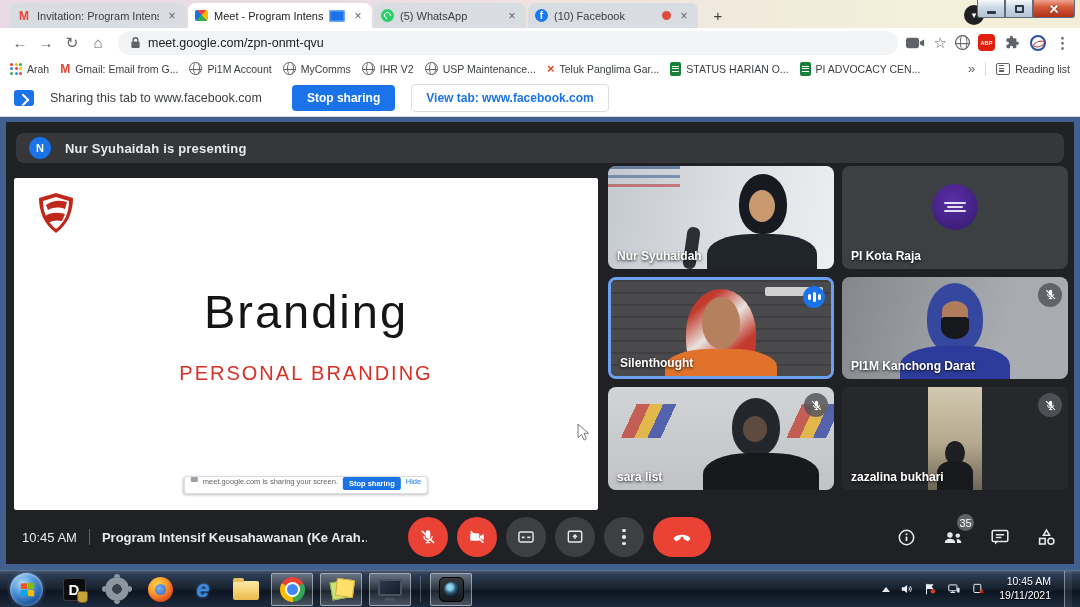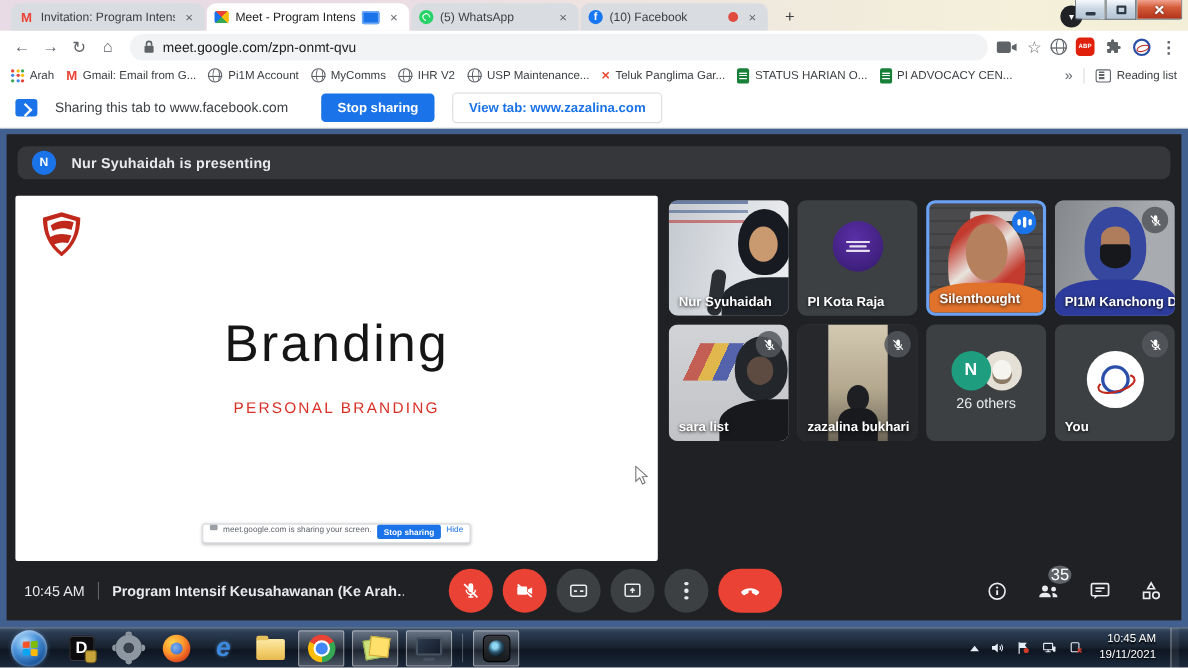--- a/index.html
+++ b/index.html
@@ -92,33 +92,33 @@
   .banner{position:absolute;left:10px;right:10px;top:11px;height:30px;background:#35373b;border-radius:8px;
     display:flex;align-items:center;gap:14px;padding-left:13px}
   .banner-av{width:22px;height:22px;border-radius:50%;background:#1a73e8;color:#fff;font-size:11px;font-weight:bold;
     display:flex;align-items:center;justify-content:center;flex:none}
   .banner-text{color:#e8eaed;font-size:13px;font-weight:bold;letter-spacing:.2px}
 
   
   .slide{position:absolute;left:8px;top:56px;width:584px;height:332px;background:#fff;border-radius:2px}
   .slide-logo{position:absolute;left:22px;top:13px;width:40px;height:44px}
   .slide-title{position:absolute;top:106px;width:100%;text-align:center;font-size:47px;color:#151515;letter-spacing:2px}
-  .slide-sub{position:absolute;top:184px;width:100%;text-align:center;font-size:14px;color:#d93025;letter-spacing:2px}
+  .slide-sub{position:absolute;top:184px;width:100%;text-align:center;font-size:20px;color:#d93025;letter-spacing:2px}
   .slide-pill{position:absolute;left:50%;bottom:16px;transform:translateX(-50%);height:18px;background:#fff;
     border:1px solid #dadce0;border-radius:3px;display:flex;align-items:flex-start;gap:5px;padding:0 6px;
     box-shadow:0 1px 3px rgba(0,0,0,.25);white-space:nowrap}
   .pill-cam{width:7px;height:5px;background:#9aa0a6;border-radius:1px;flex:none}
   .pill-text{font-size:7.5px;color:#5f6368}
   .pill-stop{font-size:7.5px;color:#fff;background:#1a73e8;border-radius:2px;padding:2px 6px;font-weight:bold}
   .pill-hide{font-size:7.5px;color:#1a73e8}
   .cursor{position:absolute;left:562px;top:245px;width:13px;height:19px}
 
   
-  .grid{position:absolute;left:602px;top:60px;width:460px;height:332px;display:grid;
-    grid-template-columns:repeat(4,1fr);grid-template-rows:repeat(3,1fr);gap:8px}
+  .grid{position:absolute;left:602px;top:44px;width:460px;height:332px;display:grid;
+    grid-template-columns:repeat(2,1fr);grid-template-rows:repeat(3,1fr);gap:8px}
   .tile{position:relative;background:#3c4043;border-radius:8px;overflow:hidden}
   .tile .name{position:absolute;left:9px;bottom:6px;font-size:12px;color:#fff;font-weight:bold;
     text-shadow:0 1px 3px rgba(0,0,0,.9);white-space:nowrap;z-index:3}
   .photo{position:absolute;inset:0}
   .head,.body{position:absolute}
   .mute{position:absolute;top:6px;right:6px;width:24px;height:24px;border-radius:50%;
     background:rgba(83,87,92,.85);display:flex;align-items:center;justify-content:center;z-index:3}
   .audio-badge{position:absolute;top:6px;right:6px;width:22px;height:22px;border-radius:50%;background:#1a73e8;
     display:flex;align-items:center;justify-content:center;gap:2px;z-index:3}
   .audio-badge i{width:3px;background:#fff;border-radius:2px;display:block}
@@ -203,21 +203,21 @@
   .controls{position:absolute;left:402px;top:50%;transform:translateY(-50%);display:flex;gap:9px;align-items:center}
   .cbtn{width:40px;height:40px;border-radius:50%;display:flex;align-items:center;justify-content:center;flex:none}
   .cbtn.red,.endcall{background:#ea4335}
   .cbtn.gray{background:#3c4043}
   .endcall{width:58px;height:40px;border-radius:20px;display:flex;align-items:center;justify-content:center}
   .dots-v{display:flex;flex-direction:column;gap:3px}
   .dots-v i{width:3.5px;height:3.5px;border-radius:50%;background:#e8eaed;display:block}
   .mf-right{position:absolute;right:16px;top:50%;transform:translateY(-50%);display:flex;gap:24px;align-items:center}
   .mfr{position:relative;display:flex;align-items:center;justify-content:center}
   .badge35{position:absolute;top:-11px;right:-9px;min-width:17px;height:17px;border-radius:50%;background:#5f6368;
-    color:#fff;font-size:15px;display:flex;align-items:center;justify-content:center;padding:0 2px}
+    color:#fff;font-size:11px;display:flex;align-items:center;justify-content:center;padding:0 2px}
 
   
   .taskbar{position:absolute;left:0;bottom:0;width:1080px;height:37px;
     background:linear-gradient(180deg,#44566d 0%,#2b3c53 10%,#18222f 48%,#0d1521 56%,#1d2b3e 100%);
     border-top:1px solid #5a6f8a;display:flex;align-items:center;padding:0 4px;gap:7px}
   .orb{width:33px;height:33px;border-radius:50%;margin:0 6px;flex:none;
     background:radial-gradient(circle at 38% 32%,#b8e0fa 0%,#4e97de 35%,#17549b 70%,#0a3a74 100%);
     box-shadow:inset 0 1px 4px rgba(255,255,255,.7),0 0 4px rgba(120,180,255,.4);
     display:flex;align-items:center;justify-content:center}
   .wflag{width:14px;height:13px;display:grid;grid-template-columns:1fr 1fr;grid-template-rows:1fr 1fr;gap:1px;transform:perspective(28px) rotateY(-16deg)}
@@ -383,21 +383,21 @@
         <span class="ic-readlist"></span>
         <span>Reading list</span>
       </div>
     </div>
   </div>
 
   <div class="sharebar">
     <span class="share-ic"></span>
     <span class="share-msg">Sharing this tab to www.facebook.com</span>
     <button class="btn-stop" style="border:none">Stop sharing</button>
-    <button class="btn-view">View tab: www.zazalina.com</button>
+    <button class="btn-view">View tab: www.facebook.com</button>
   </div>
 
   <div class="frame">
     <div class="meet">
 
       <div class="banner">
         <span class="banner-av">N</span>
         <span class="banner-text">Nur Syuhaidah is presenting</span>
       </div>
 

